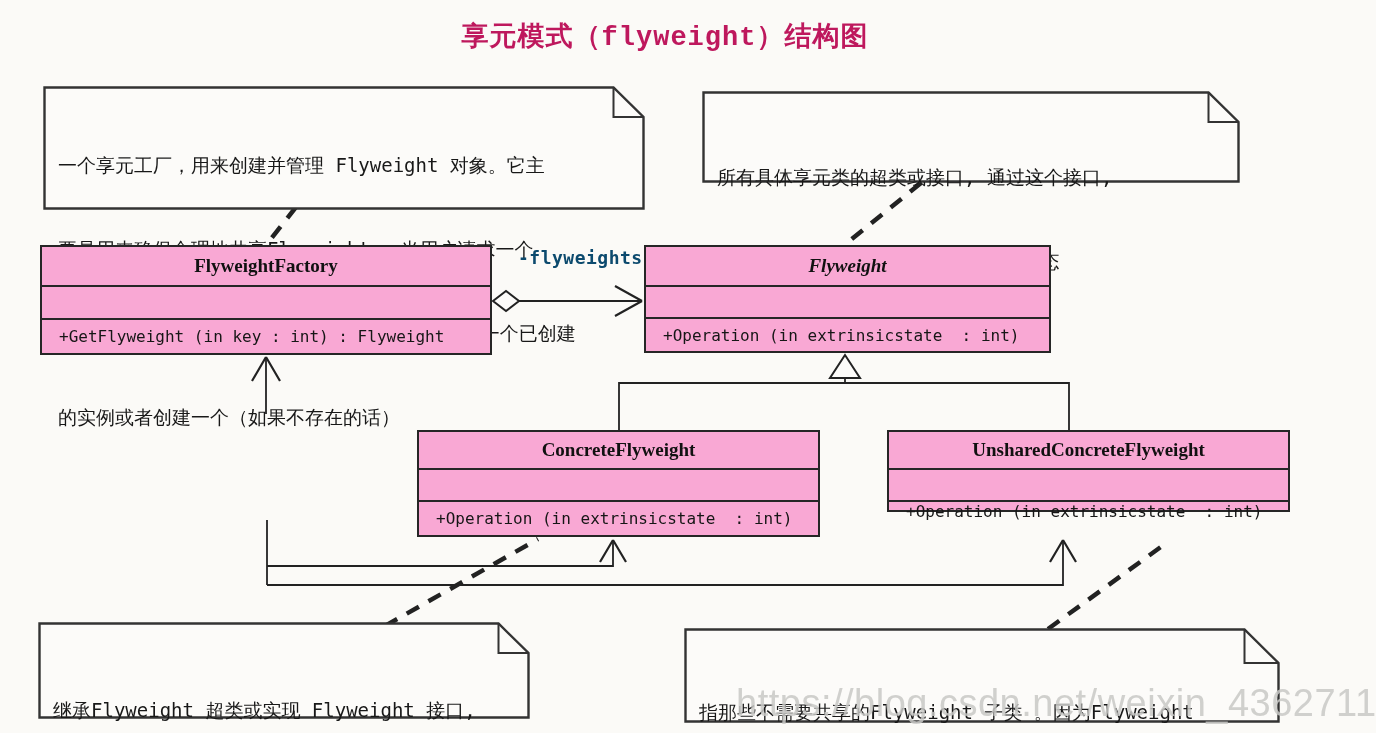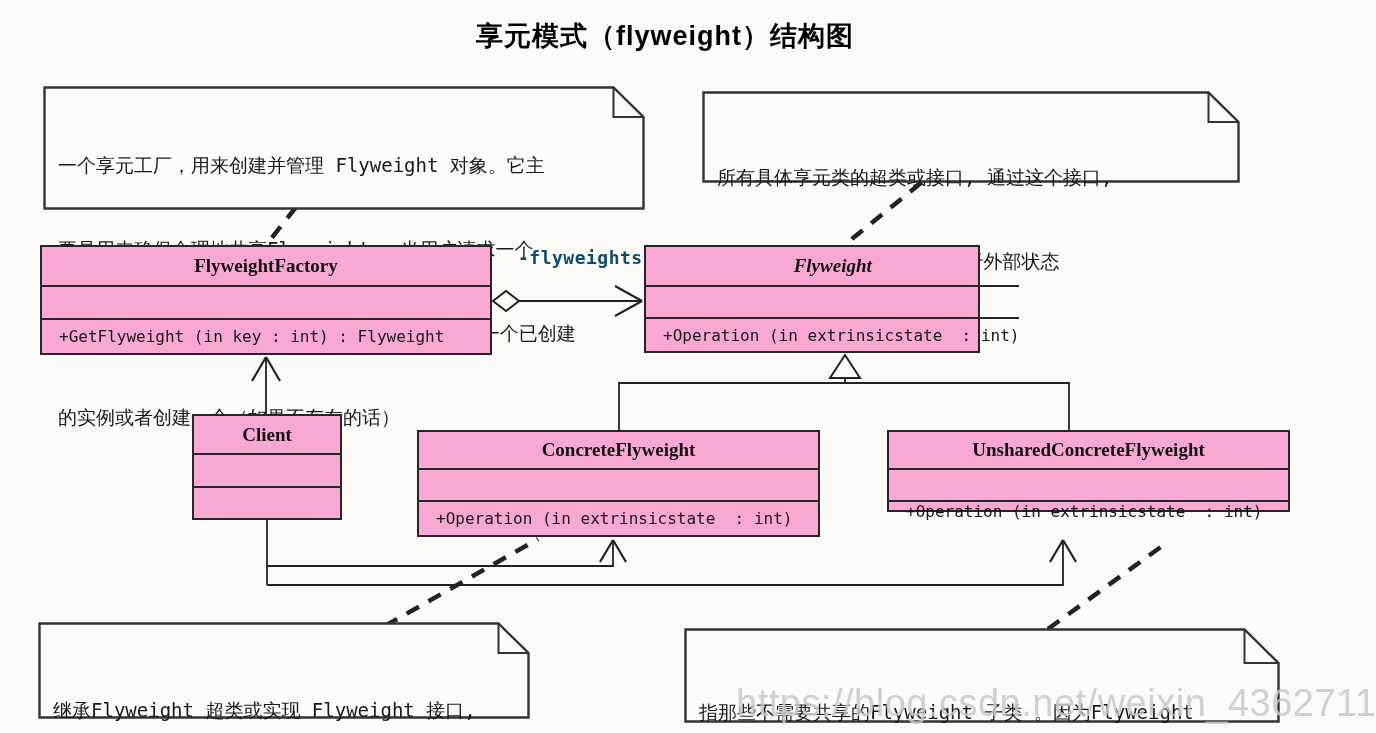--- a/index.html
+++ b/index.html
@@ -4,21 +4,21 @@
 <style>
   html,body{margin:0;padding:0;background:#e8e8e6;}
   .stage{
     position:relative;width:1376px;height:733px;margin:0 auto;
     background:#fbfaf7;overflow:hidden;
     font-family:"Liberation Serif","DejaVu Serif",serif;color:#1c1c1c;
   }
   .title{
     position:absolute;left:430px;top:18px;width:470px;margin:0;
     text-align:center;font-size:27px;font-weight:bold;letter-spacing:1px;
-    font-family:Liberation Sans, sans-serif;color:#000000;
+    font-family:Liberation Mono, monospace;color:#be185d;
   }
   .wires{position:absolute;left:0;top:0;pointer-events:none;}
 
   
   .note{position:absolute;}
   .note .note-shape{position:absolute;left:0;top:0;}
   .note .note-text{
     position:relative;padding:9px 14px 0 15px;
     font-family:"DejaVu Sans Mono","Liberation Serif",monospace;
     font-size:19px;line-height:28px;color:#181818;white-space:pre;
@@ -155,31 +155,26 @@
       
     </div>
   </div>
 
   <div class="uml-class" style="left:40px;top:245px;width:452px;height:110px;--r1:40px;--r2:33px">
     <div class="uml-name">FlyweightFactory</div>
     <div class="uml-attrs"></div>
     <div class="uml-methods">+GetFlyweight (in key : int) : Flyweight</div>
   </div>
 
-  <div class="uml-class" style="left:644px;top:245px;width:336px;height:108px;--r1:40px;--r2:32px">
+  <div class="uml-class" style="left:644px;top:245px;width:407px;height:108px;--r1:40px;--r2:32px">
     <div class="uml-name italic">Flyweight</div>
     <div class="uml-attrs"></div>
     <div class="uml-methods">+Operation (in extrinsicstate  : int)</div>
   </div>
 
-  <div class="uml-class" style="left:192px;top:414px;width:150px;height:106px;--r1:39px;--r2:33px">
-    <div class="uml-name">Client</div>
-    <div class="uml-attrs"></div>
-    <div class="uml-methods"></div>
-  </div>
 
   <div class="uml-class" style="left:417px;top:430px;width:403px;height:107px;--r1:38px;--r2:32px">
     <div class="uml-name">ConcreteFlyweight</div>
     <div class="uml-attrs"></div>
     <div class="uml-methods">+Operation (in extrinsicstate  : int)</div>
   </div>
 
   <div class="uml-class" style="left:887px;top:430px;width:403px;height:82px;--r1:38px;--r2:32px">
     <div class="uml-name">UnsharedConcreteFlyweight</div>
     <div class="uml-attrs"></div>

